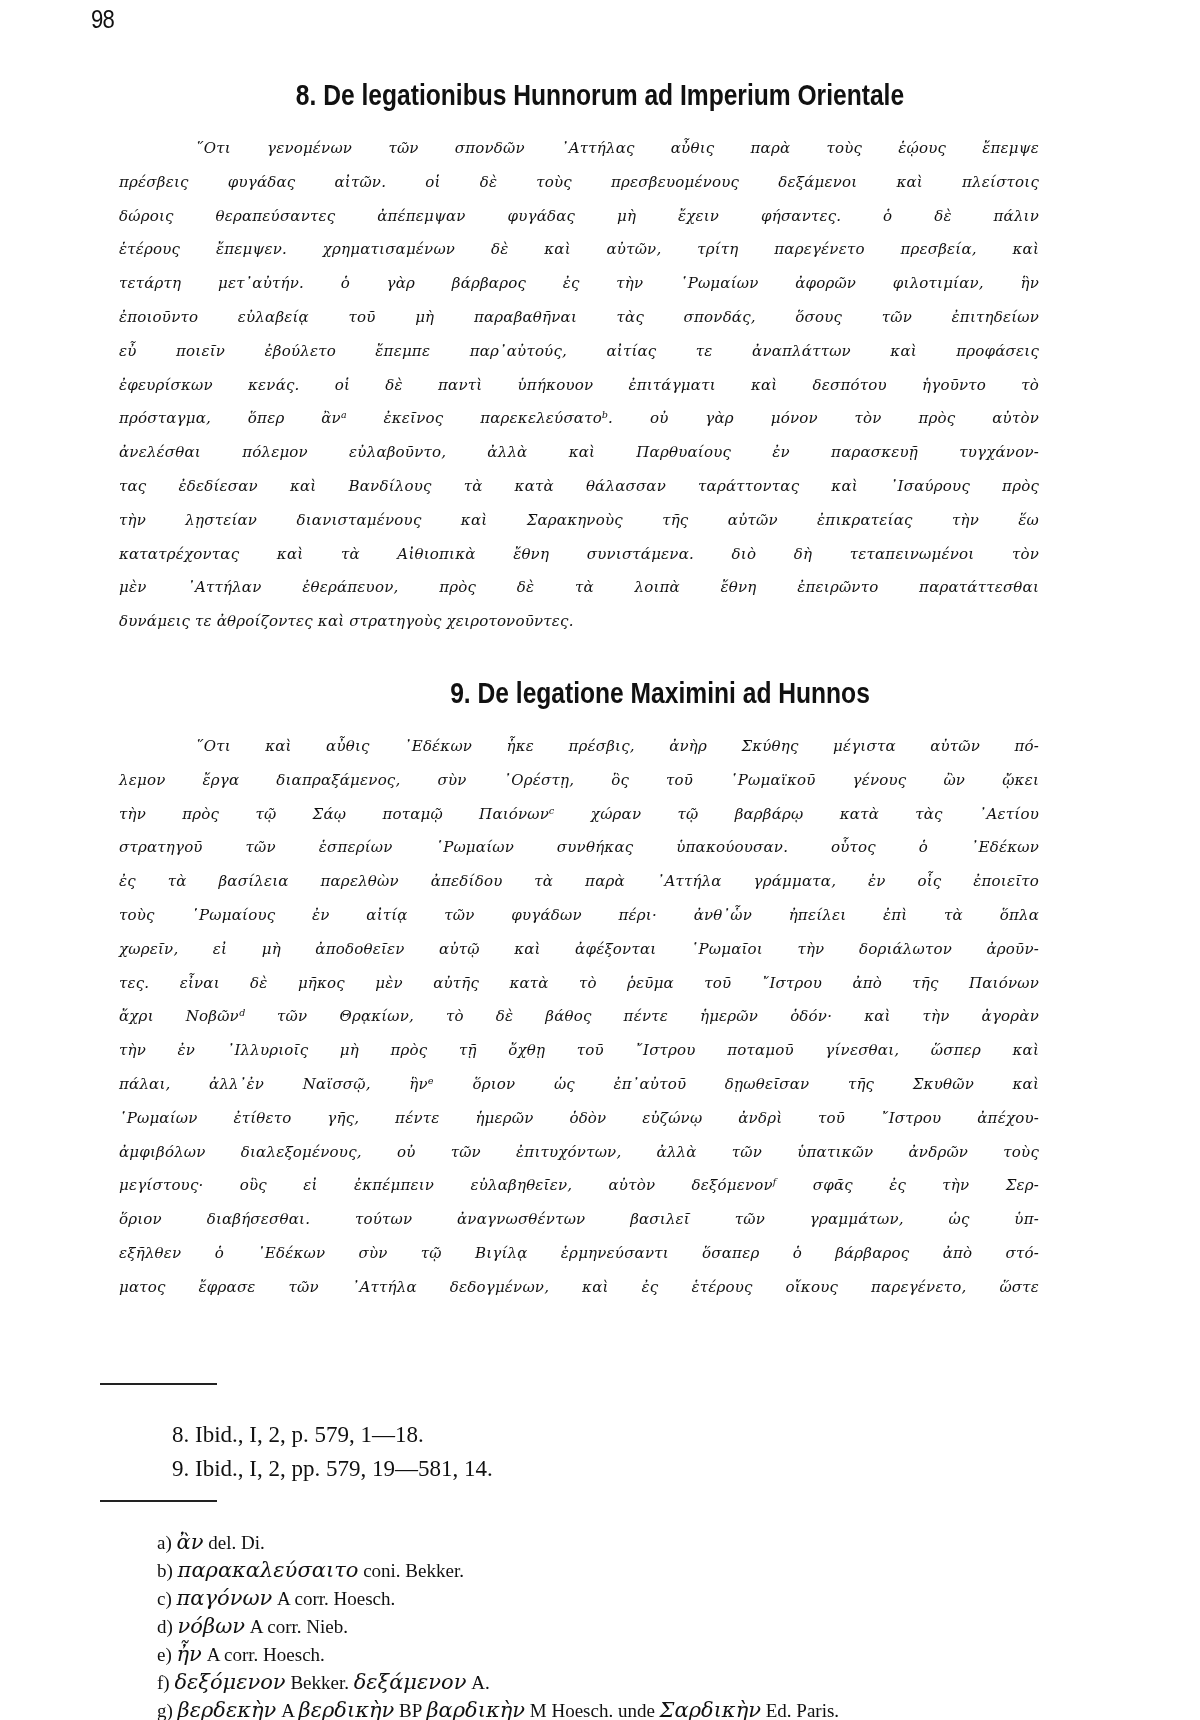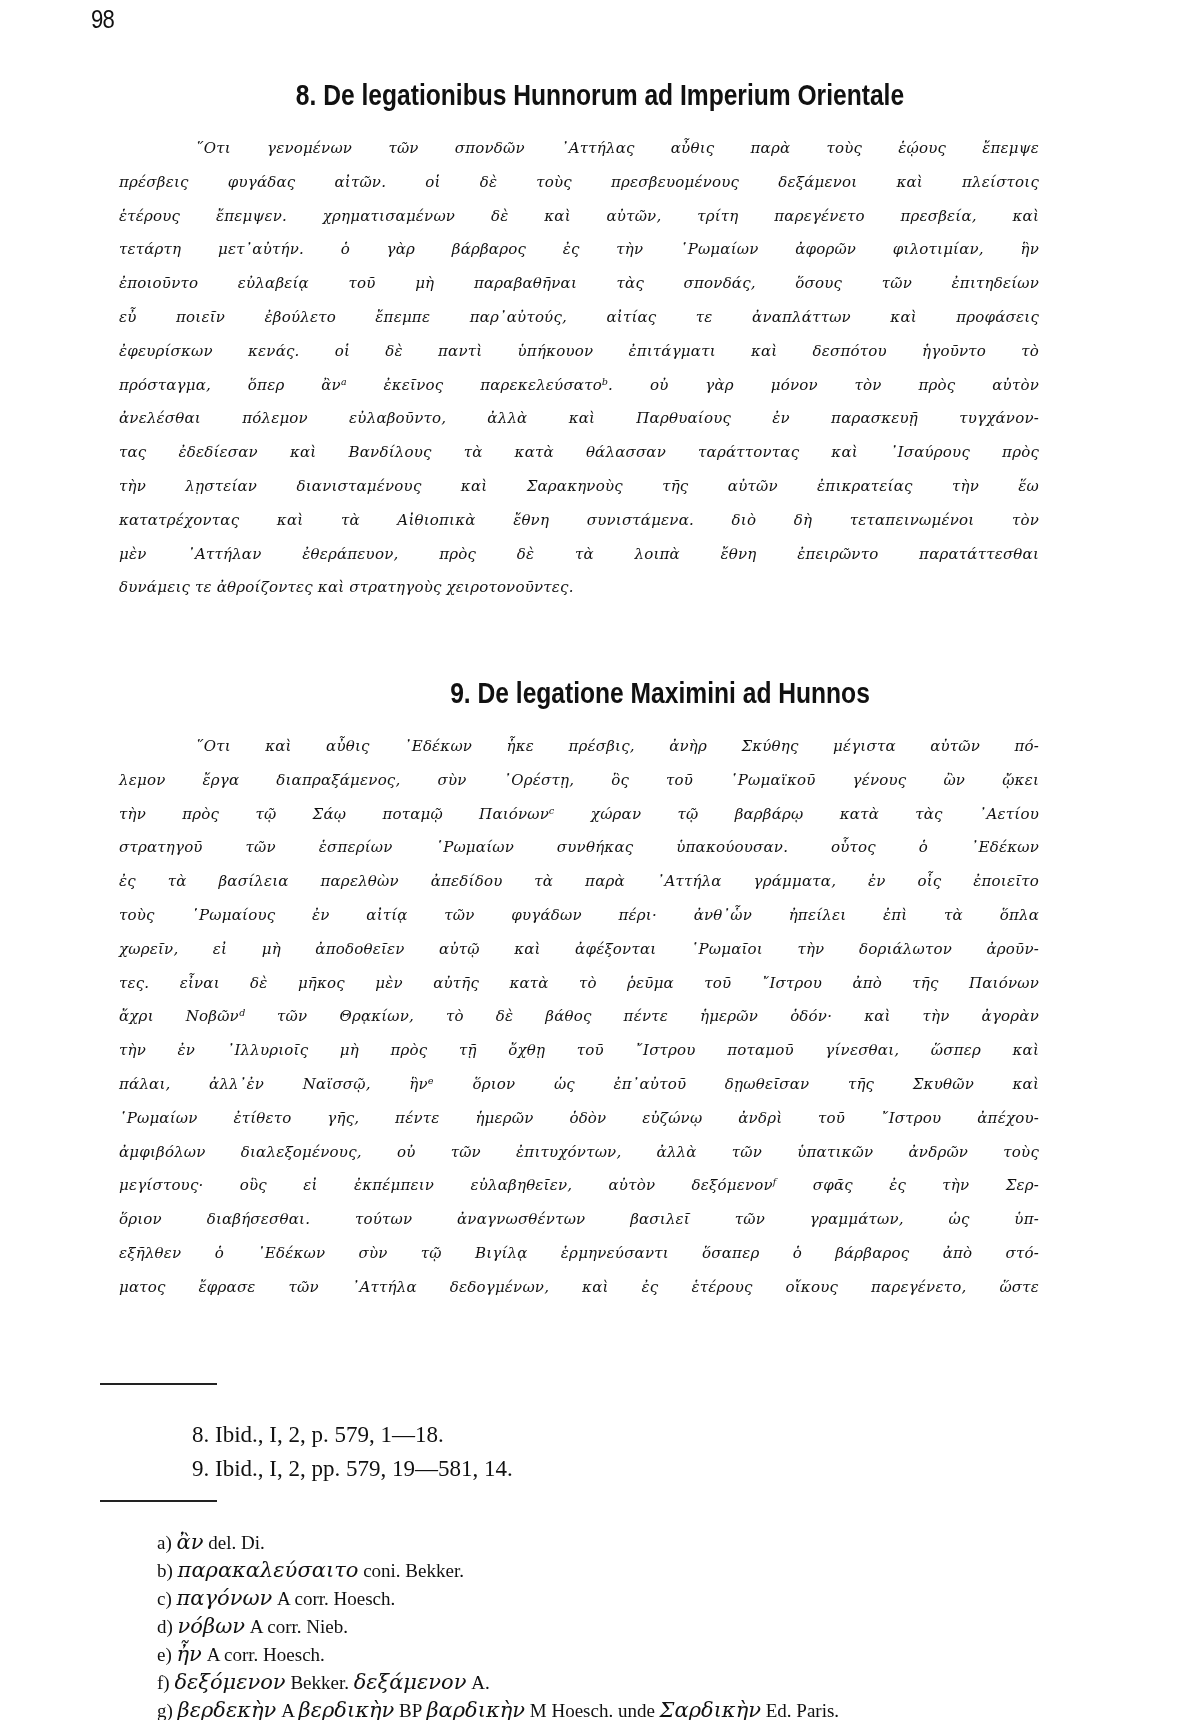--- a/index.html
+++ b/index.html
@@ -33,41 +33,42 @@
     .line.last { text-align-last: left; }
     .line.indent { padding-left: 77px; }
     .block8 { top: 132px; }
     .block9 { top: 730px; }
     .rule {
       position: absolute; left: 100px; width: 117px; height: 2px; background: #222;
     }
     .rule1 { top: 1383px; }
     .rule2 { top: 1500px; }
     .refs {
-      position: absolute; left: 192px; top: 1418px;
+      position: absolute; left: 172px; top: 1418px;
       font-family: "Liberation Serif", serif; font-size: 23px;
     }
     .refs div { height: 34px; line-height: 34px; }
     .app {
       position: absolute; left: 157px; top: 1528px;
       font-family: "Liberation Serif", serif; font-size: 19px;
     }
     .app div { height: 28px; line-height: 28px; white-space: nowrap; }
     .gk { font-family: "DejaVu Serif", serif; font-style: italic; font-size: 21px; }
   </style>
 </head>
 <body>
 
 <div class="page-number">98</div>
 
 <div class="heading h8">8. De legationibus Hunnorum ad Imperium Orientale</div>
 
 <div class="body-block block8">
   <div class="line indent">῞Οτι γενομένων τῶν σπονδῶν ᾿Αττήλας αὖθις παρὰ τοὺς ἑῴους ἔπεμψε</div>
   <div class="line">πρέσβεις φυγάδας αἰτῶν. οἱ δὲ τοὺς πρεσβευομένους δεξάμενοι καὶ πλείστοις</div>
+  <div class="line">δώροις θεραπεύσαντες ἀπέπεμψαν φυγάδας μὴ ἔχειν φήσαντες. ὁ δὲ πάλιν</div>
   <div class="line">ἑτέρους ἔπεμψεν. χρηματισαμένων δὲ καὶ αὐτῶν, τρίτη παρεγένετο πρεσβεία, καὶ</div>
   <div class="line">τετάρτη μετ᾿αὐτήν. ὁ γὰρ βάρβαρος ἐς τὴν ῾Ρωμαίων ἀφορῶν φιλοτιμίαν, ἣν</div>
   <div class="line">ἐποιοῦντο εὐλαβείᾳ τοῦ μὴ παραβαθῆναι τὰς σπονδάς, ὅσους τῶν ἐπιτηδείων</div>
   <div class="line">εὖ ποιεῖν ἐβούλετο ἔπεμπε παρ᾿αὐτούς, αἰτίας τε ἀναπλάττων καὶ προφάσεις</div>
   <div class="line">ἐφευρίσκων κενάς. οἱ δὲ παντὶ ὑπήκουον ἐπιτάγματι καὶ δεσπότου ἡγοῦντο τὸ</div>
   <div class="line">πρόσταγμα, ὅπερ ἂνᵃ ἐκεῖνος παρεκελεύσατοᵇ. οὐ γὰρ μόνον τὸν πρὸς αὐτὸν</div>
   <div class="line">ἀνελέσθαι πόλεμον εὐλαβοῦντο, ἀλλὰ καὶ Παρθυαίους ἐν παρασκευῇ τυγχάνον-</div>
   <div class="line">τας ἐδεδίεσαν καὶ Βανδίλους τὰ κατὰ θάλασσαν ταράττοντας καὶ ᾿Ισαύρους πρὸς</div>
   <div class="line">τὴν λῃστείαν διανισταμένους καὶ Σαρακηνοὺς τῆς αὐτῶν ἐπικρατείας τὴν ἕω</div>
   <div class="line">κατατρέχοντας καὶ τὰ Αἰθιοπικὰ ἔθνη συνιστάμενα. διὸ δὴ τεταπεινωμένοι τὸν</div>

